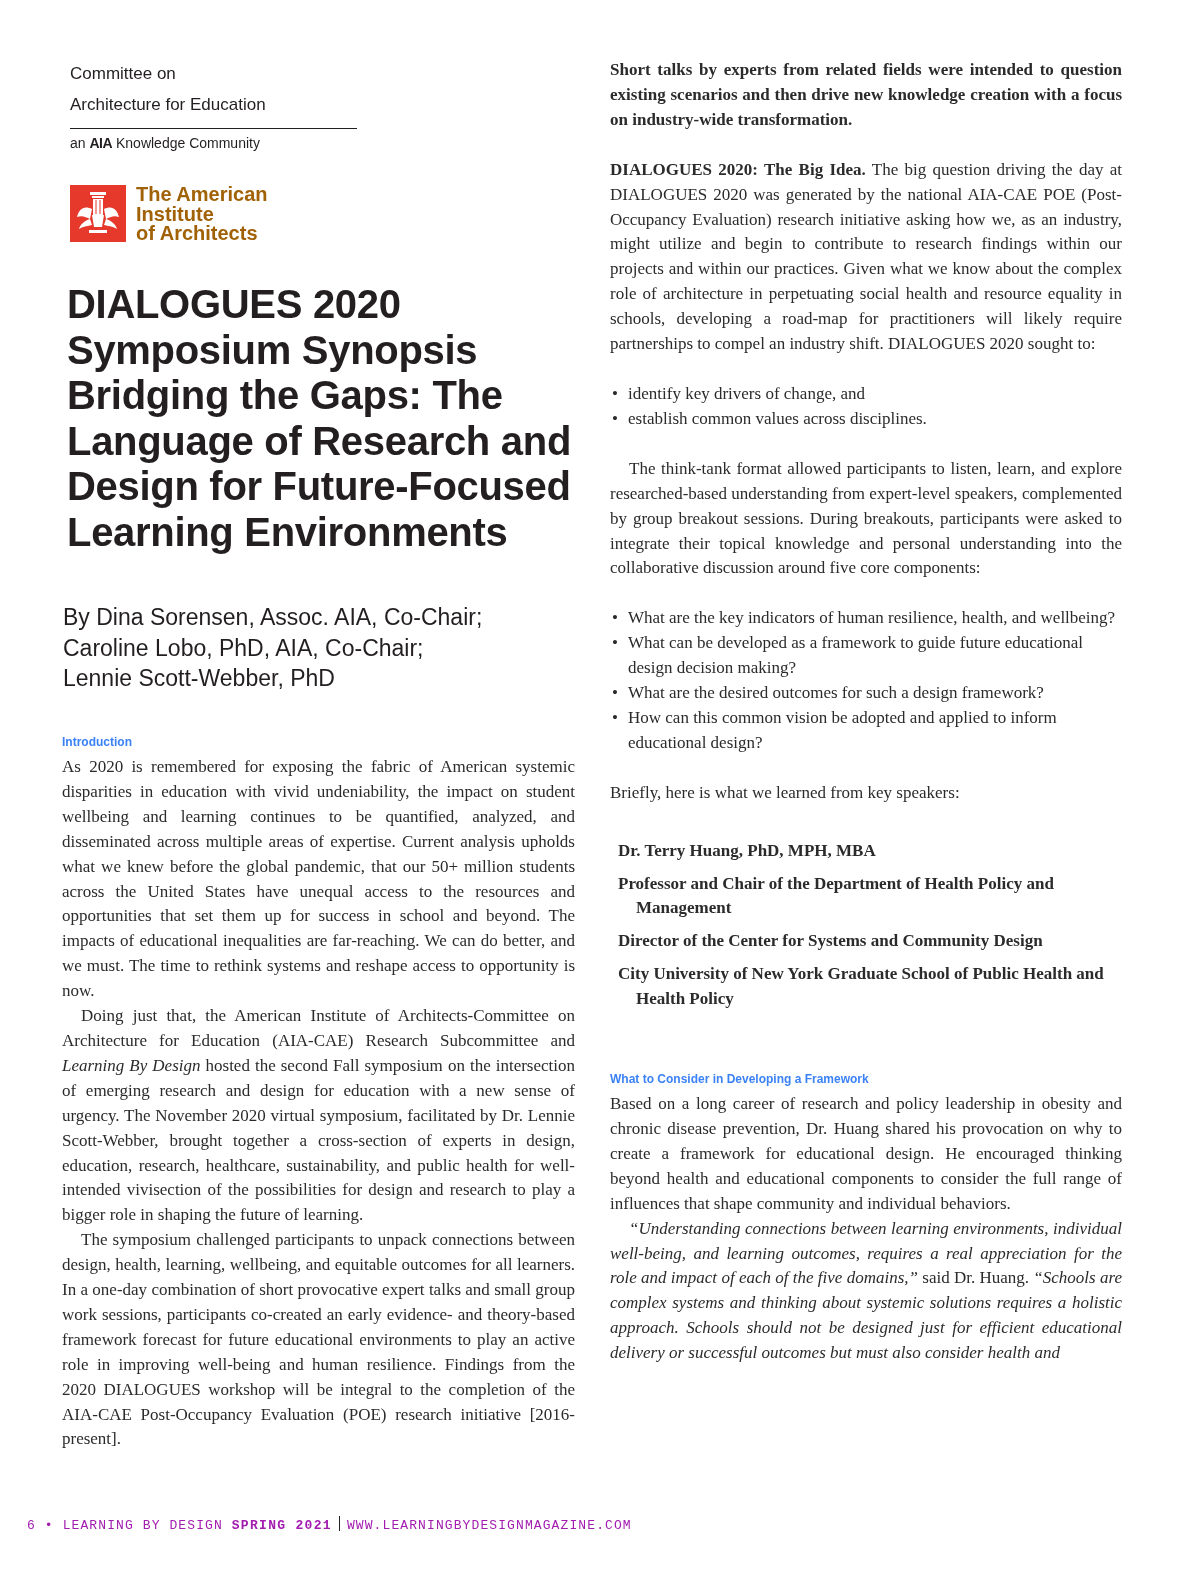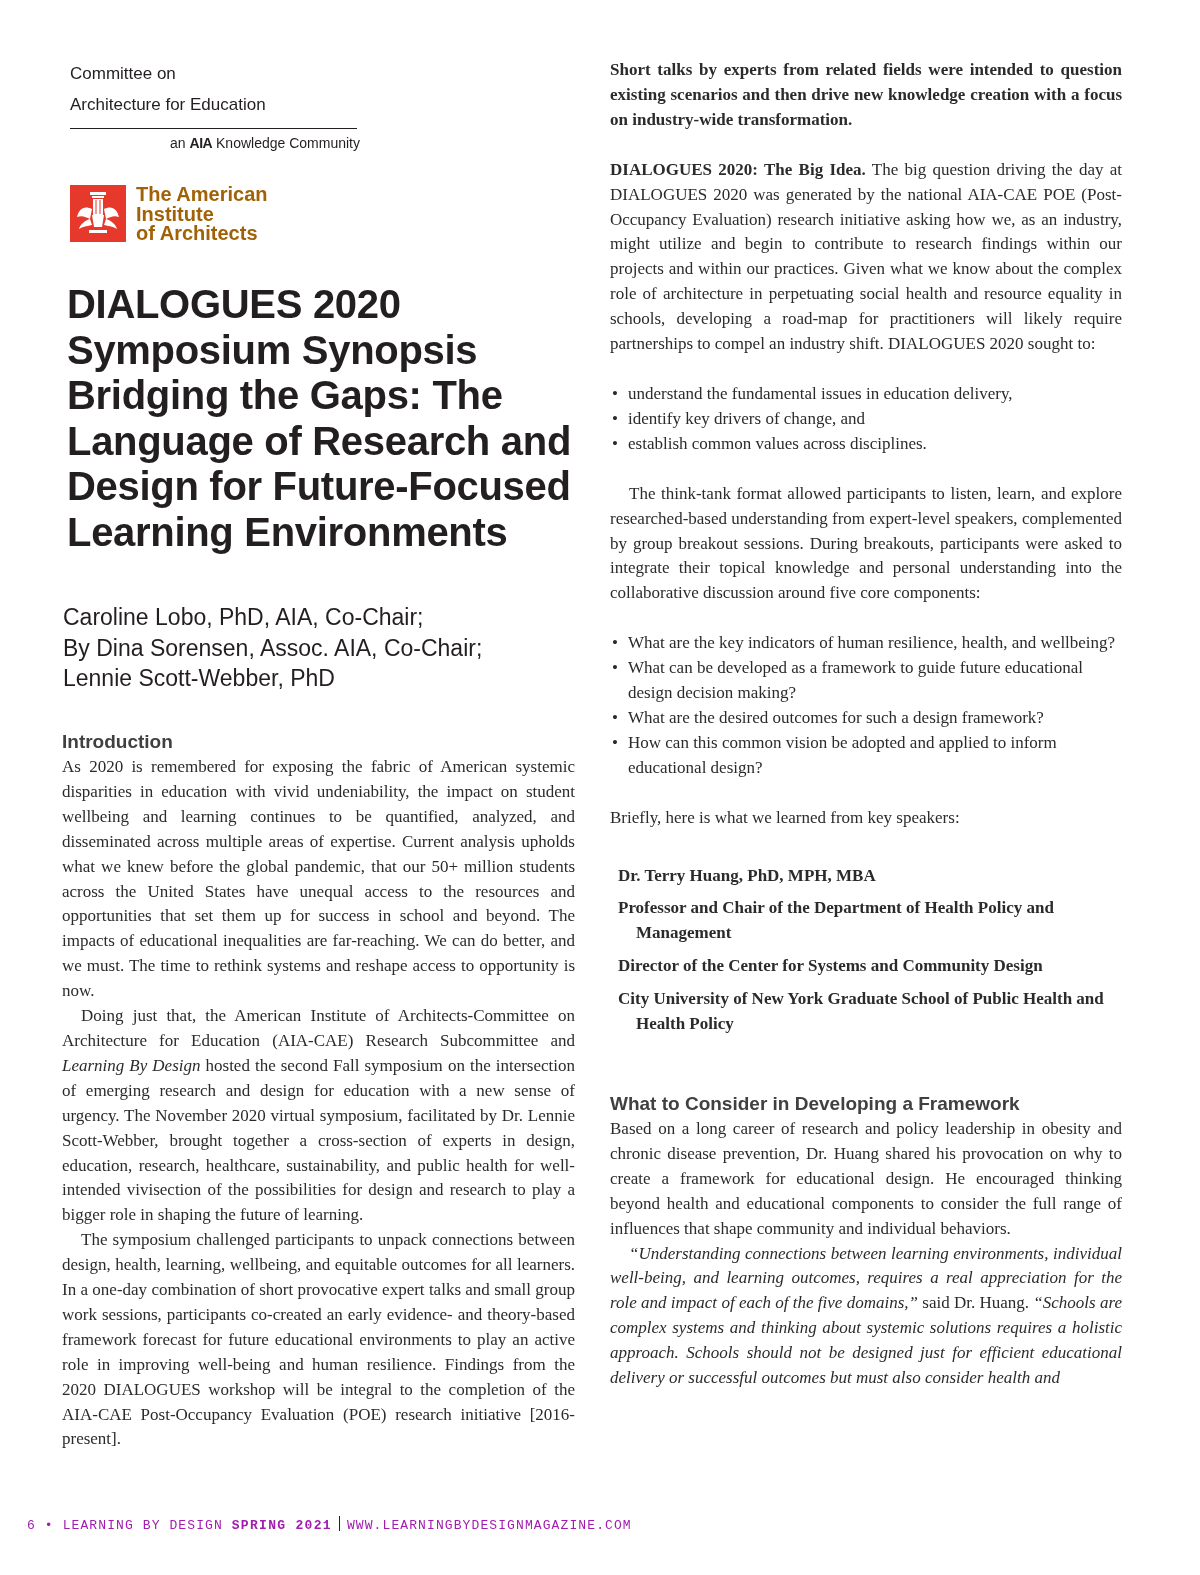--- a/index.html
+++ b/index.html
@@ -3,32 +3,32 @@
 <meta charset="utf-8">
 <style>
   html, body { margin:0; padding:0; background:#ffffff; }
   body { width:1200px; height:1575px; position:relative; overflow:hidden; color:#231f20; }
   .abs { position:absolute; }
 
   
   #committee { left:70px; top:58px; width:290px; }
   #committee .line1, #committee .line2 { font-family:"Liberation Sans", sans-serif; font-size:17px; line-height:31px; color:#231f20; font-weight:normal; }
   #committee .rule { height:1px; background:#231f20; width:287px; margin:8px 0 6px 0; }
-  #committee .kc { font-family:"Liberation Sans", sans-serif; font-size:14px; color:#231f20;text-align:right; }
+  #committee .kc { font-family:"Liberation Sans", sans-serif; font-size:14px; color:#231f20; }
   #committee .kc b { font-weight:bold; letter-spacing:-0.5px; }
 
   
   #aia-logo { left:70px; top:185px; width:56px; height:57px; background:#e6392b; }
   #aia-text { left:136px; top:185px; font-family:"Liberation Sans", sans-serif; font-weight:bold; font-size:20px; line-height:19.5px; color:#a16207; }
 
   
   #title { left:63px; top:278px; width:520px; font-family:"Liberation Sans", sans-serif; font-weight:bold; font-size:40px; line-height:45.5px; color:#231f20; letter-spacing:-0.3px; }
   #byline { left:63px; top:602px; width:520px; font-family:"Liberation Sans", sans-serif; font-size:23px; line-height:30.5px; color:#231f20; }
 
-  .section-h { font-family:"Liberation Sans", sans-serif; font-weight:bold; font-size:19px; color:#404040; }
+  .section-h { font-family:"Liberation Sans", sans-serif; font-weight:bold; font-size:12px; color:#3b82f6; }
 
   .col { font-family:"Liberation Serif", serif; font-size:17px; line-height:24.9px; color:#2b2b2b; }
   .col p { margin:0; }
   .indent { text-indent:19px; }
 
   #left-col { left:62px; top:729px; width:513px; }
   #right-col { left:610px; top:58px; width:512px; }
 
   ul.bullets { list-style:none; margin:0; padding:0; }
   ul.bullets li { position:relative; padding-left:18px; }
@@ -80,39 +80,38 @@
   </svg>
 </div>
 <div id="aia-text" class="abs">
   <div>The American</div>
   <div>Institute</div>
   <div>of Architects</div>
 </div>
 
 <h1 id="title" class="abs" style="margin:4px;">DIALOGUES 2020 Symposium Synopsis Bridging the Gaps: The Language of Research and Design for Future-Focused Learning Environments</h1>
 <div id="byline" class="abs">
+  <div>By Dina Sorensen, Assoc. AIA, Co-Chair;</div>
   <div>Caroline Lobo, PhD, AIA, Co-Chair;</div>
-  <div>By Dina Sorensen, Assoc. AIA, Co-Chair;</div>
   <div>Lennie Scott-Webber, PhD</div>
 </div>
 
 <div id="left-col" class="abs col">
   <div class="section-h" style="line-height:26px;">Introduction</div>
   <p style="text-align:justify;">As 2020 is remembered for exposing the fabric of American systemic disparities in education with vivid undeniability, the impact on student wellbeing and learning continues to be quantified, analyzed, and disseminated across multiple areas of expertise. Current analysis upholds what we knew before the global pandemic, that our 50+ million students across the United States have unequal access to the resources and opportunities that set them up for success in school and beyond. The impacts of educational inequalities are far-reaching. We can do better, and we must. The time to rethink systems and reshape access to opportunity is now.</p>
   <p class="indent" style="text-align:justify;"><span>Doing just that, the American Institute of Architects-Committee on Architecture for Education (AIA-CAE) Research Subcommittee and </span><em>Learning By Design</em><span> hosted the second Fall symposium on the intersection of emerging research and design for education with a new sense of urgency. The November 2020 virtual symposium, facilitated by Dr. Lennie Scott-Webber, brought together a cross-section of experts in design, education, research, healthcare, sustainability, and public health for well-intended vivisection of the possibilities for design and research to play a bigger role in shaping the future of learning.</span></p>
   <p class="indent" style="text-align:justify;">The symposium challenged participants to unpack connections between design, health, learning, wellbeing, and equitable outcomes for all learners. In a one-day combination of short provocative expert talks and small group work sessions, participants co-created an early evidence- and theory-based framework forecast for future educational environments to play an active role in improving well-being and human resilience. Findings from the 2020 DIALOGUES workshop will be integral to the completion of the AIA-CAE Post-Occupancy Evaluation (POE) research initiative [2016-present].</p>
 </div>
 
 <div id="right-col" class="abs col">
   <p style="text-align:justify;font-weight:bold;">Short talks by experts from related fields were intended to question existing scenarios and then drive new knowledge creation with a focus on industry-wide transformation.</p>
   <div class="gap"></div>
   <p style="text-align:justify;"><b>DIALOGUES 2020: The Big Idea.</b><span> The big question driving the day at DIALOGUES 2020 was generated by the national AIA-CAE POE (Post-Occupancy Evaluation) research initiative asking how we, as an industry, might utilize and begin to contribute to research findings within our projects and within our practices. Given what we know about the complex role of architecture in perpetuating social health and resource equality in schools, developing a road-map for practitioners will likely require partnerships to compel an industry shift. DIALOGUES 2020 sought to:</span></p>
   <div class="gap"></div>
   <ul class="bullets">
-    <li>understand the fundamental issues in education delivery,</li>
     <li>identify key drivers of change, and</li>
     <li>establish common values across disciplines.</li>
   </ul>
   <div class="gap"></div>
   <p class="indent" style="text-align:justify;">The think-tank format allowed participants to listen, learn, and explore researched-based understanding from expert-level speakers, complemented by group breakout sessions. During breakouts, participants were asked to integrate their topical knowledge and personal understanding into the collaborative discussion around five core components:</p>
   <div class="gap"></div>
   <ul class="bullets">
     <li>What are the key indicators of human resilience, health, and wellbeing?</li>
     <li>What can be developed as a framework to guide future educational design decision making?</li>
     <li>What are the desired outcomes for such a design framework?</li>

